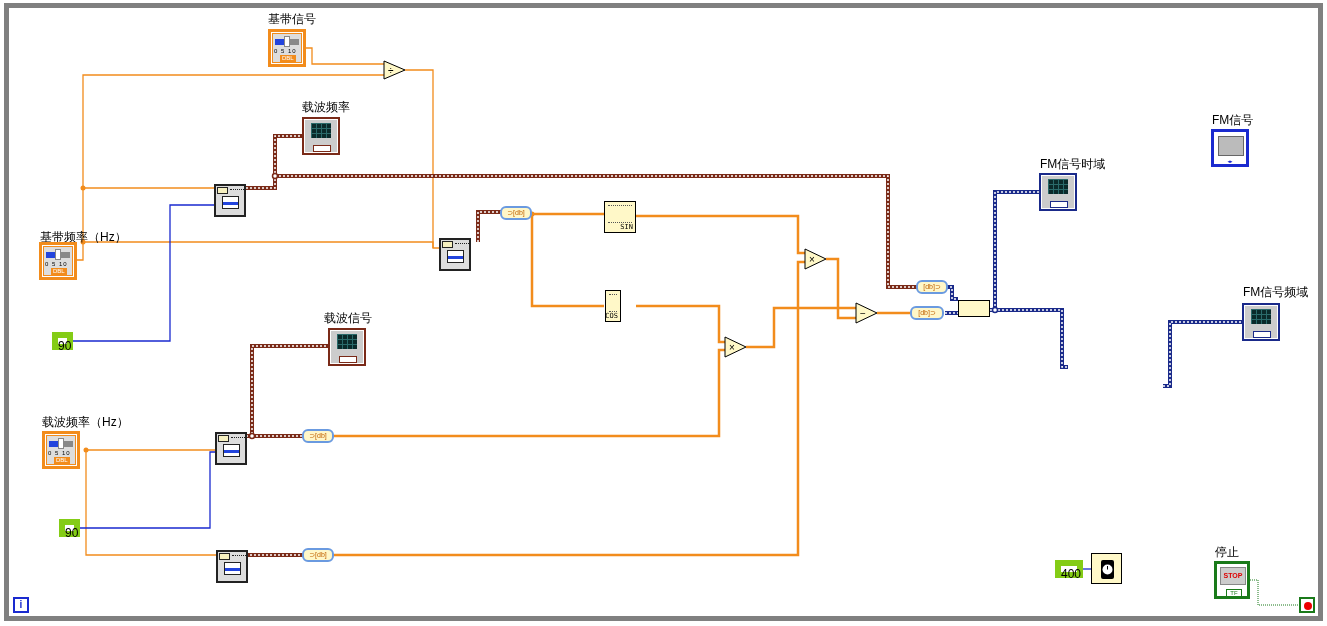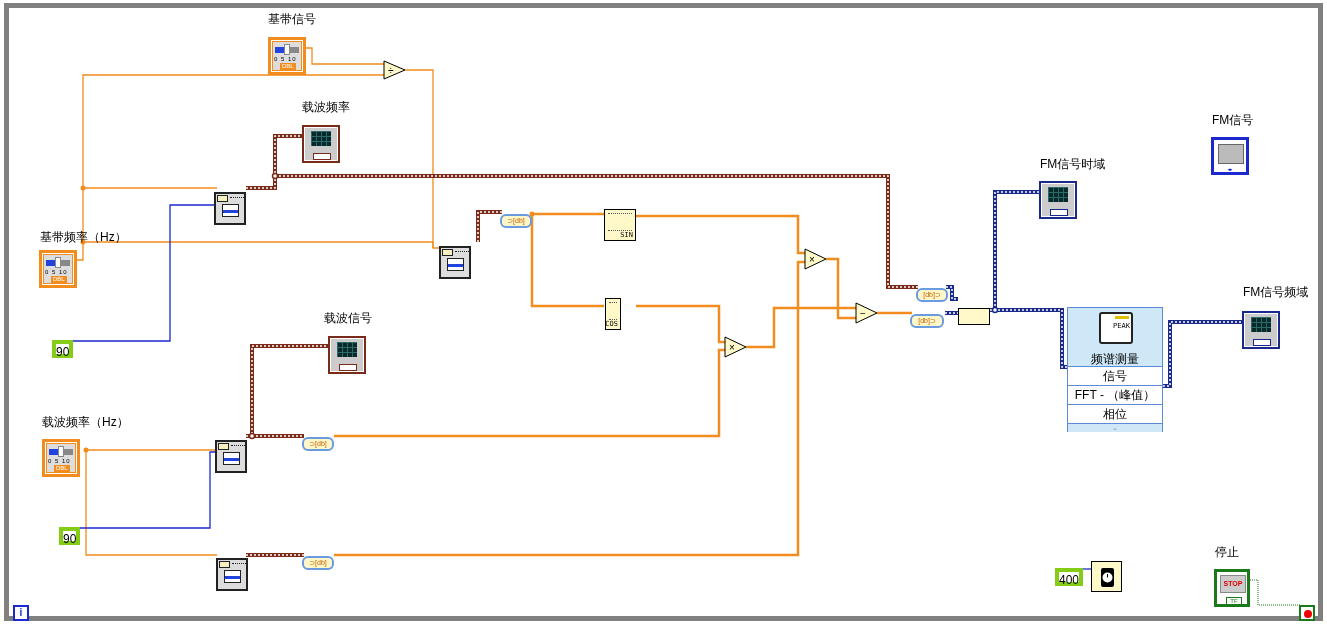--- a/index.html
+++ b/index.html
@@ -4,21 +4,21 @@
 <style>
   html,body{margin:0;padding:0;background:#fff;}
   body{width:1327px;height:626px;position:relative;overflow:hidden;font-family:"Liberation Sans","DejaVu Sans",sans-serif;}
   #frame{position:absolute;left:0;top:0;width:1327px;height:626px;}
   .border-top{position:absolute;left:4px;top:3px;width:1318px;height:5px;background:#808080;}
   .border-left{position:absolute;left:4px;top:3px;width:5px;height:618px;background:#808080;}
   .border-right{position:absolute;left:1318px;top:3px;width:5px;height:618px;background:#808080;}
   .border-bottom{position:absolute;left:4px;top:616px;width:1318px;height:5px;background:#808080;}
   svg#wires{position:absolute;left:0;top:0;}
   .lbl{position:absolute;font-size:12px;color:#000;white-space:nowrap;line-height:14px;}
-  .node{position:absolute;box-sizing:border-box;margin-top:8px;}
+  .node{position:absolute;box-sizing:border-box;}
   .ctl{border:3px solid #f28c1c;background:#fff;padding:1px;}
   .ctl .inner{width:100%;height:100%;background:#ddd;position:relative;border:1px solid #f28c1c;box-sizing:border-box;}
   .ctl .sl{position:absolute;left:2px;top:5px;width:24px;height:6px;background:linear-gradient(90deg,#2244dd 45%,#888 45%);}
   .ctl .knob{position:absolute;left:11px;top:2px;width:4px;height:9px;background:#fff;border:1px solid #888;}
   .ctl .tk{position:absolute;left:1px;top:14px;font-size:6px;letter-spacing:1px;color:#000;}
   .ctl .dbl{position:absolute;left:7px;bottom:0px;font-size:6px;background:#f28c1c;color:#fff;padding:0 2px;line-height:7px;}
   .graph{border:2px solid #7a2a18;background:#fff;padding:1px;}
   .graph.blue{border-color:#1a2a8a;}
   .graph .g{width:100%;height:100%;background:#ccc;position:relative;}
   .graph .scr{position:absolute;left:6px;top:3px;width:20px;height:15px;background:#0a2a2a;
@@ -27,21 +27,21 @@
   .graph.blue .ft{border-color:#1a2a8a;}
   .wgen{background:#ddd;border:2px solid #222;}
   .wgen .t{position:absolute;left:1px;top:1px;width:9px;height:5px;border:1px solid #222;background:#f6f0c0;}
   .wgen .d{position:absolute;left:14px;top:3px;width:14px;height:0;border-top:1px dotted #222;}
   .wgen .s{position:absolute;left:6px;top:10px;width:15px;height:11px;border:1px solid #222;background:#fff;}
   .wgen .s::after{content:"";position:absolute;left:0;top:5px;width:15px;height:3px;background:#2244dd;}
   .conv{border:2px solid #6a9ae0;border-radius:6px;background:#fff7c8;font-size:7px;color:#c06000;text-align:center;line-height:10px;}
   .func{border:1px solid #000;background:#fff8c8;font-size:7px;text-align:right;}
   .func .w{position:absolute;left:3px;top:3px;right:3px;bottom:9px;border-top:1px dotted #555;border-bottom:1px dotted #555;}
   .func .n{position:absolute;right:2px;bottom:1px;font-size:7px;font-family:"DejaVu Sans Mono",monospace;}
-  .num{border:4px solid #84cc16;background:#fff;color:#000;font-size:12px;text-align:center;line-height:16px;}
+  .num{border:6px solid #84cc16;background:#fff;color:#000;font-size:12px;text-align:center;line-height:16px;}
   .mux{background:#fff8c8;border:1px solid #000;}
   .express{border:1px solid #5a8ad8;background:#fff;}
   .express .hd{position:absolute;left:0;top:0;width:100%;height:58px;background:#cfe8f8;}
   .express .ic{position:absolute;left:31px;top:4px;width:30px;height:28px;background:#fff;border:2px solid #222;border-radius:3px;}
   .express .ic::before{content:"";position:absolute;left:14px;top:2px;width:14px;height:3px;background:#e0c000;}
   .express .ic span{position:absolute;left:12px;top:8px;font-size:7px;font-family:"DejaVu Sans Mono",monospace;}
   .express .title{position:absolute;left:0;top:43px;width:100%;text-align:center;font-size:12px;}
   .express .row{position:absolute;left:0;width:100%;height:18px;border-top:1px solid #5a8ad8;font-size:12px;text-align:center;line-height:18px;}
   .express .expand{position:absolute;left:0;width:100%;height:8px;border-top:1px solid #5a8ad8;background:#cfe8f8;font-size:7px;text-align:center;line-height:8px;color:#888;}
   .arr-ctl{position:absolute;border:3px solid #1a2acf;background:#fff;}
@@ -238,31 +238,20 @@
       <div class="w"></div>
       <span class="n">SIN</span>
     </div>
   <div class="node func" style="left:605px;top:290px;width:16px;height:32px">
       <div class="w"></div>
       <span class="n">COS</span>
     </div>
 
   <div class="node mux" style="left:958px;top:300px;width:32px;height:17px"></div>
 
-  <div class="node express" style="left:1067px;top:299px;width:96px;height:125px">
-    <div class="hd"></div>
-    <div class="ic">
-        <span>PEAK</span>
-      </div>
-    <div class="title">频谱测量</div>
-    <div class="row" style="top:58px">信号</div>
-    <div class="row" style="top:77px">FFT - （峰值）</div>
-    <div class="row" style="top:96px">相位</div>
-    <div class="expand" style="top:115px">⌄</div>
-  </div>
 
   <div class="node arr-ctl" style="left:1211px;top:129px;width:38px;height:38px">
       <div class="f"></div>
       <div class="b">◂▸</div>
     </div>
 
   <div class="node num" style="left:52px;top:332px;width:21px;height:18px">90</div>
   <div class="node num" style="left:59px;top:519px;width:21px;height:18px">90</div>
   <div class="node num" style="left:1055px;top:560px;width:28px;height:18px">400</div>
 

